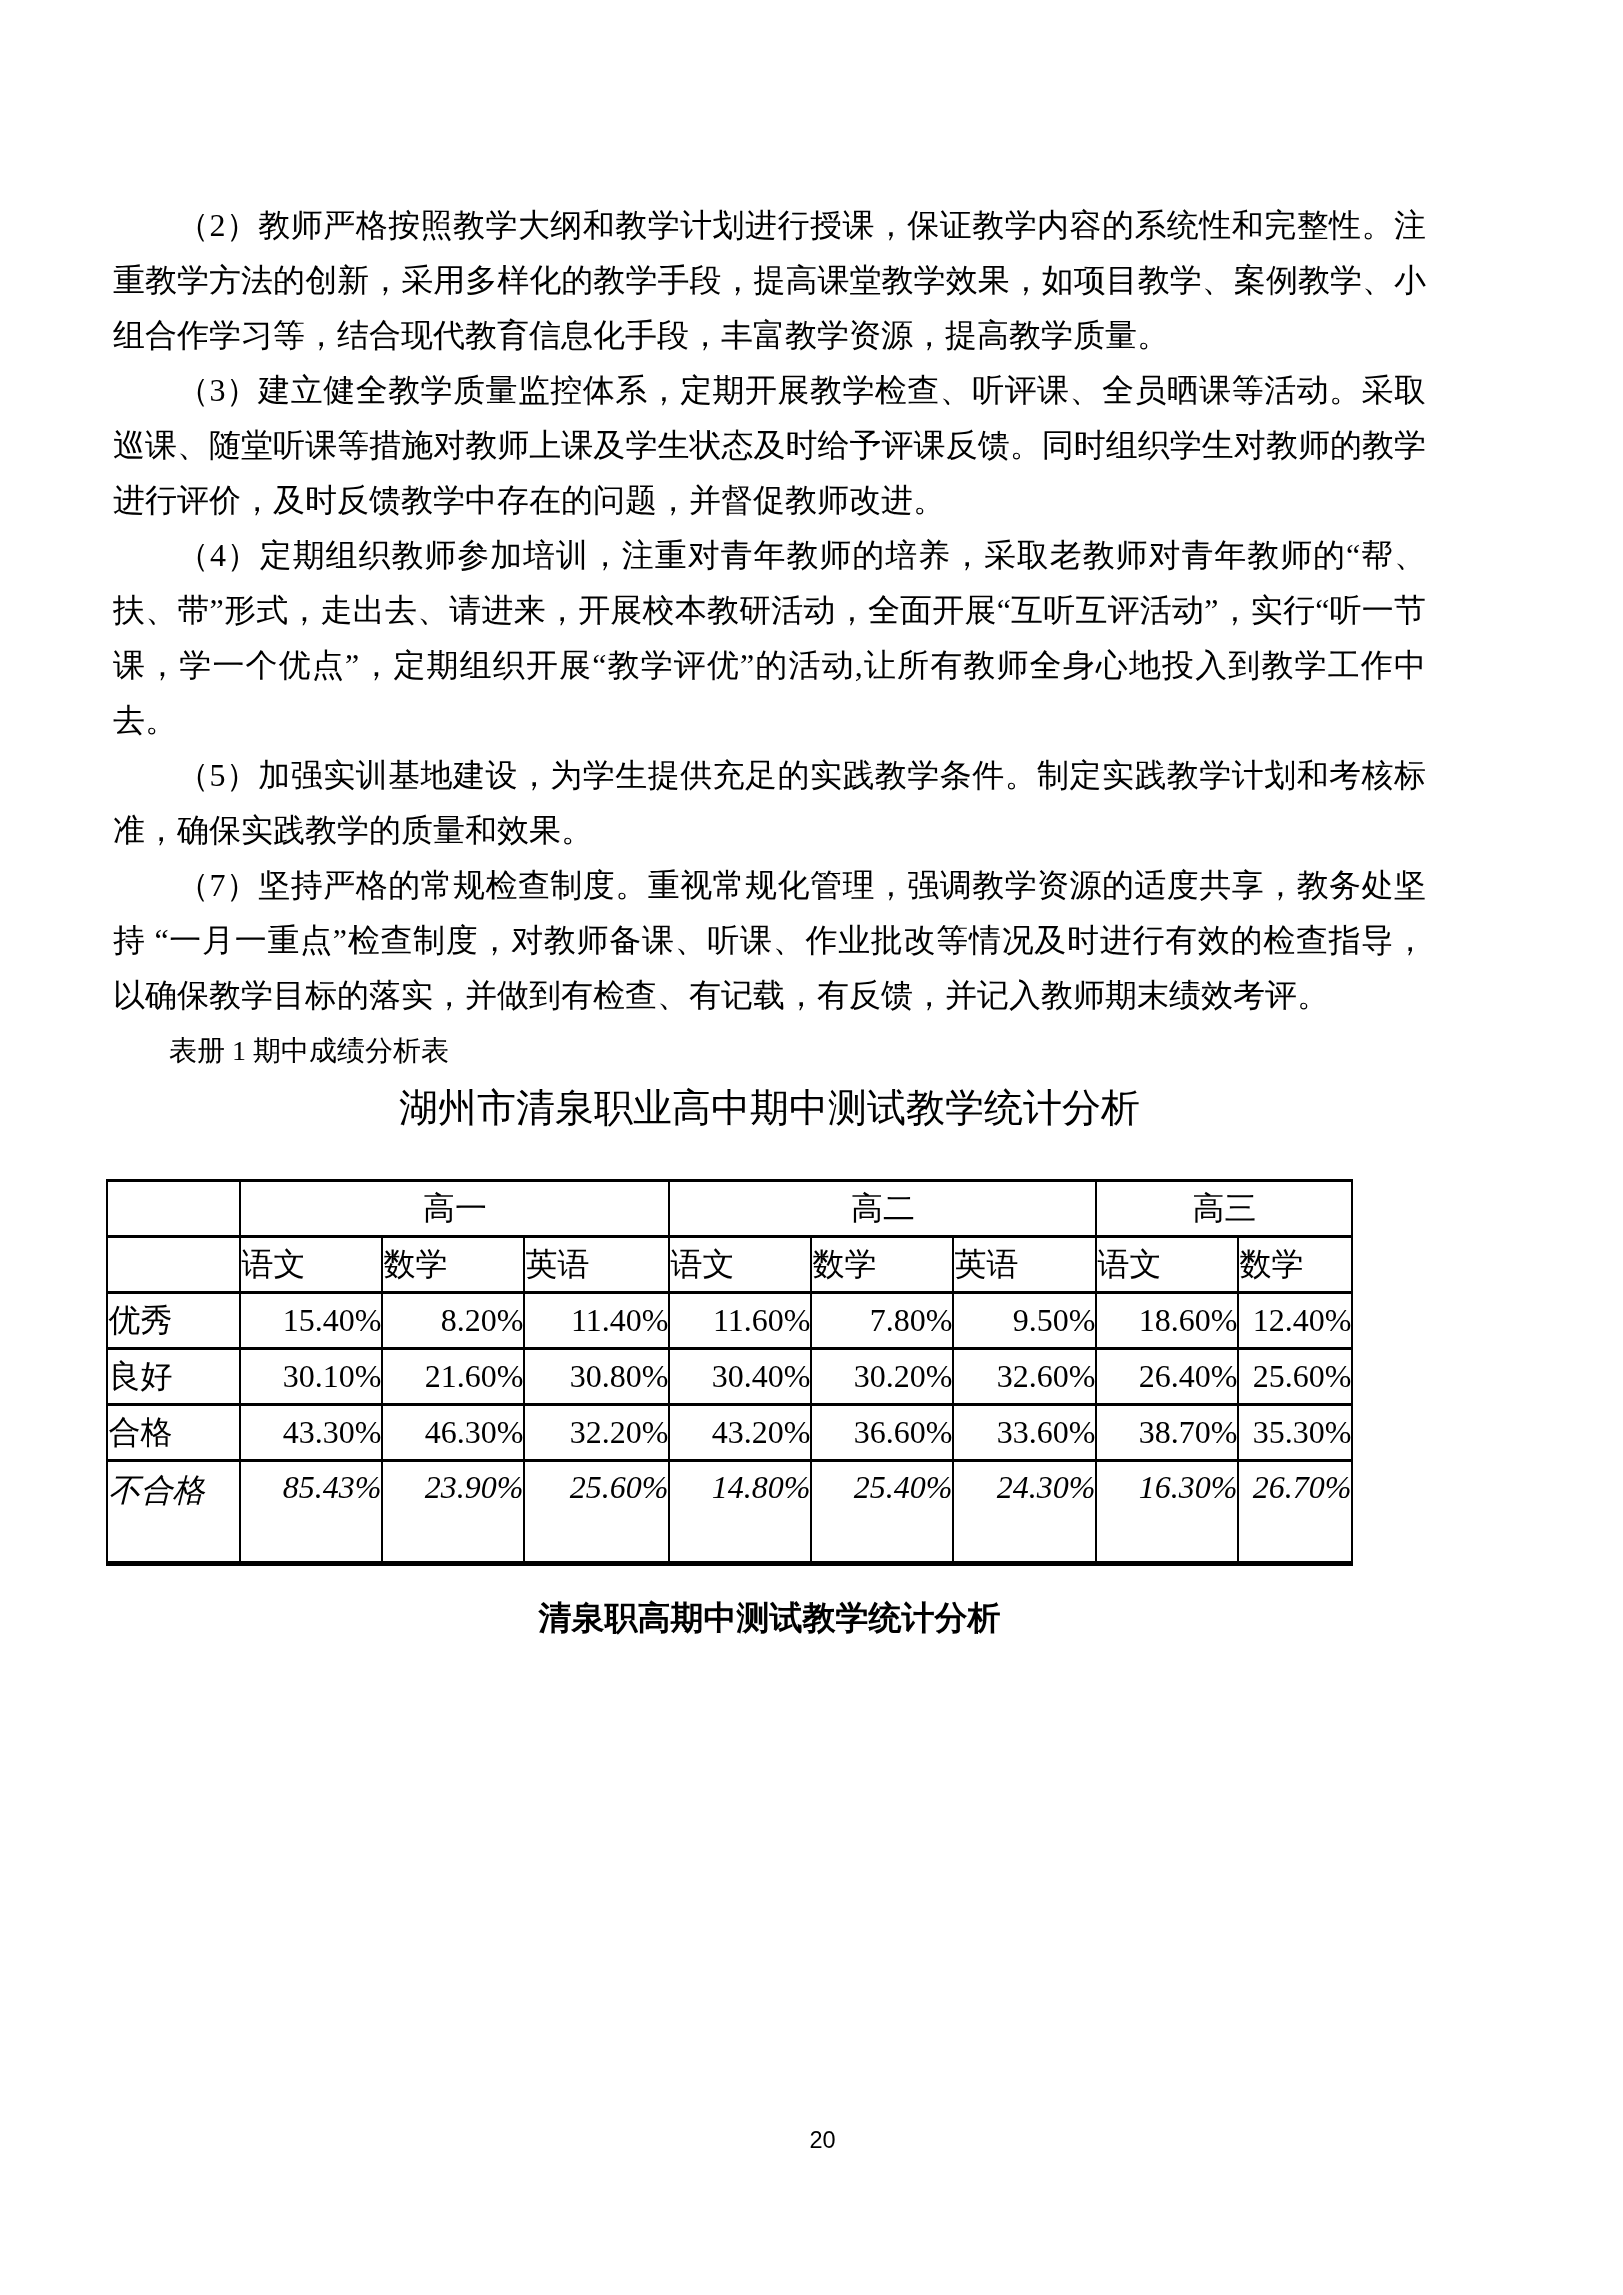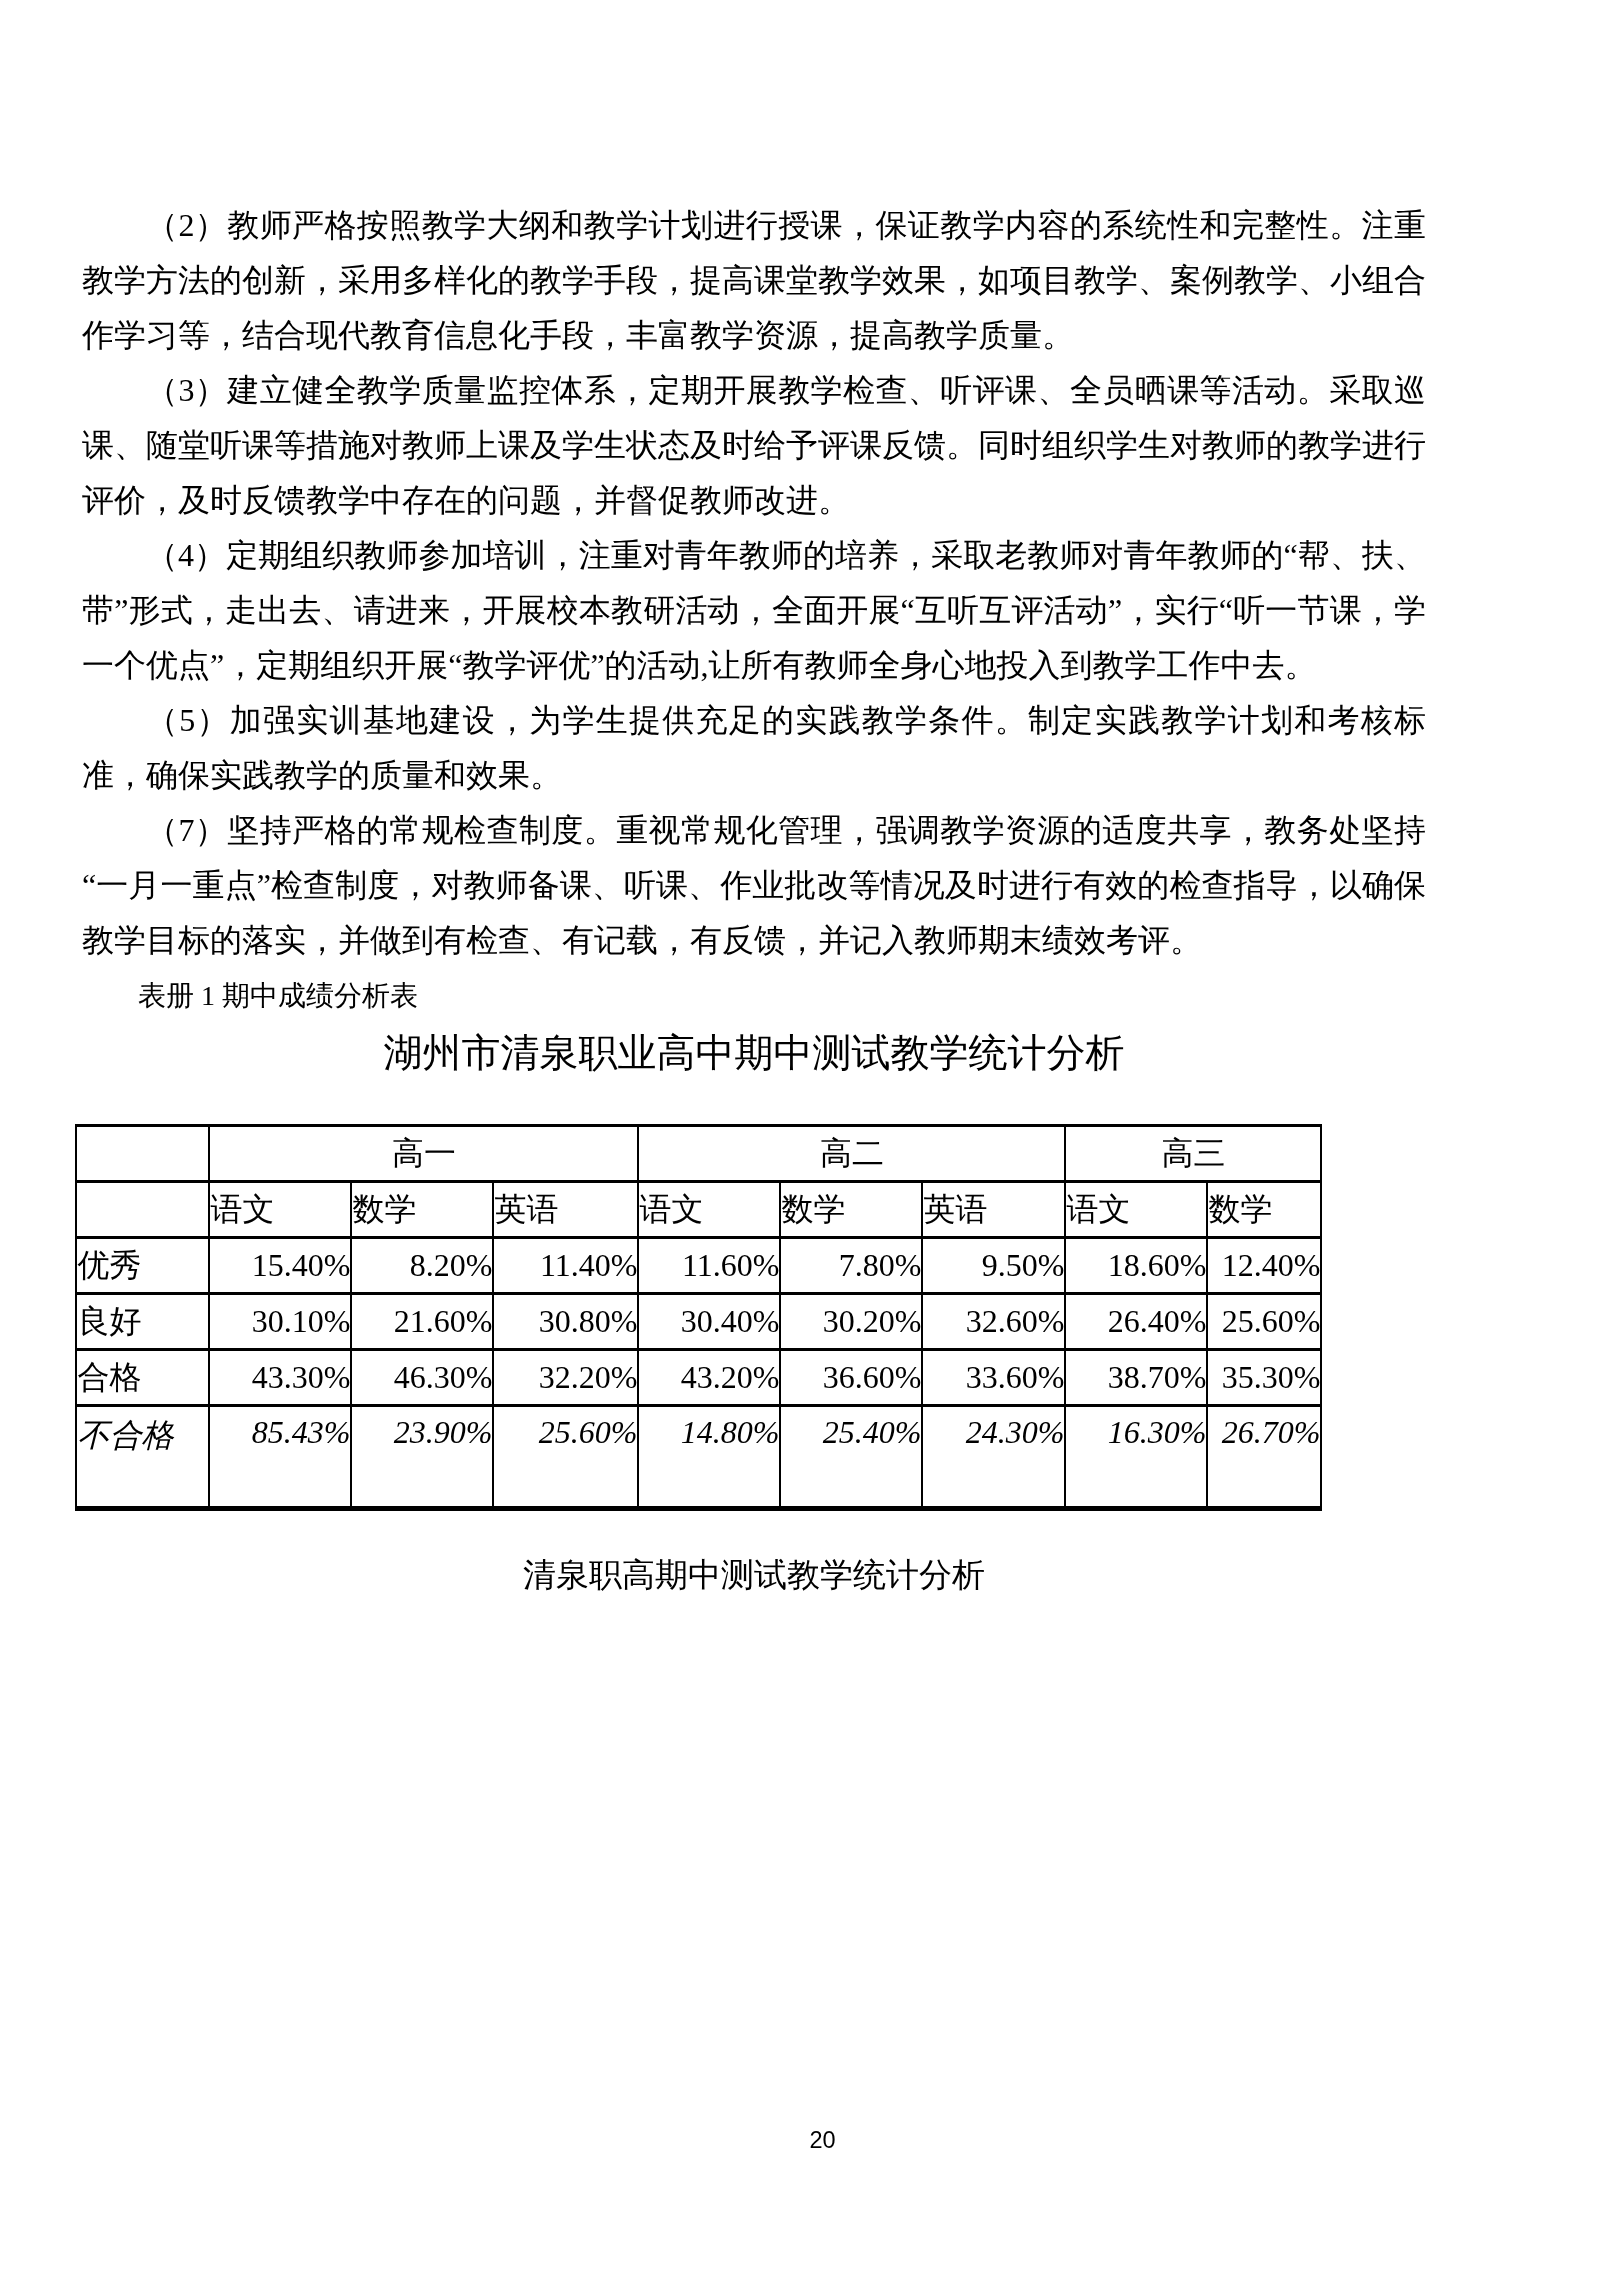--- a/index.html
+++ b/index.html
@@ -6,21 +6,21 @@
   body {
     width: 1623px;
     height: 2295px;
     background: #ffffff;
     color: #000000;
     position: relative;
     font-family: "Liberation Serif", "DejaVu Serif", serif;
     overflow: hidden;
   }
   .content {
-    padding: 198px 197px 0 82px;
+    padding: 198px 197px 0 113px;
   }
   .para {
     font-size: 32px;
     line-height: 55px;
     text-align: justify;
     text-align-last: left;
     text-indent: 2em;
     margin: 0;
     word-break: break-all;
   }
@@ -59,25 +59,26 @@
   tr.r-sub    { height: 56px; }
   tr.r-data   { height: 56px; }
   tr.r-last   { height: 103px; }
   tr.r-last td { vertical-align: top; padding-top: 7.2px; }
   td.grp { text-align: center; vertical-align: middle; }
   td.sub { text-align: left; padding-left: 19.4px; vertical-align: middle; }
   td.rowlab { text-align: left; padding-left: 13.3px; vertical-align: middle; }
   td.val { text-align: right; padding-right: 17.4px; vertical-align: middle; }
   tr.r-last td.rowlab, tr.r-last td.val { vertical-align: top; font-style: italic; }
   .caption {
-    margin-top: 39px;
+    margin-top: 27px;
     font-size: 33px;
     line-height: 51px;
     text-align: center;
     text-indent: 0;
+    font-weight: bold;
   }
   .page-number {
     position: absolute;
     left: 0;
     right: 0;
     top: 2127px;
     text-align: center;
     font-size: 23.5px;
     font-family: "Liberation Sans", "DejaVu Sans", sans-serif;
     padding-left: 22px;

